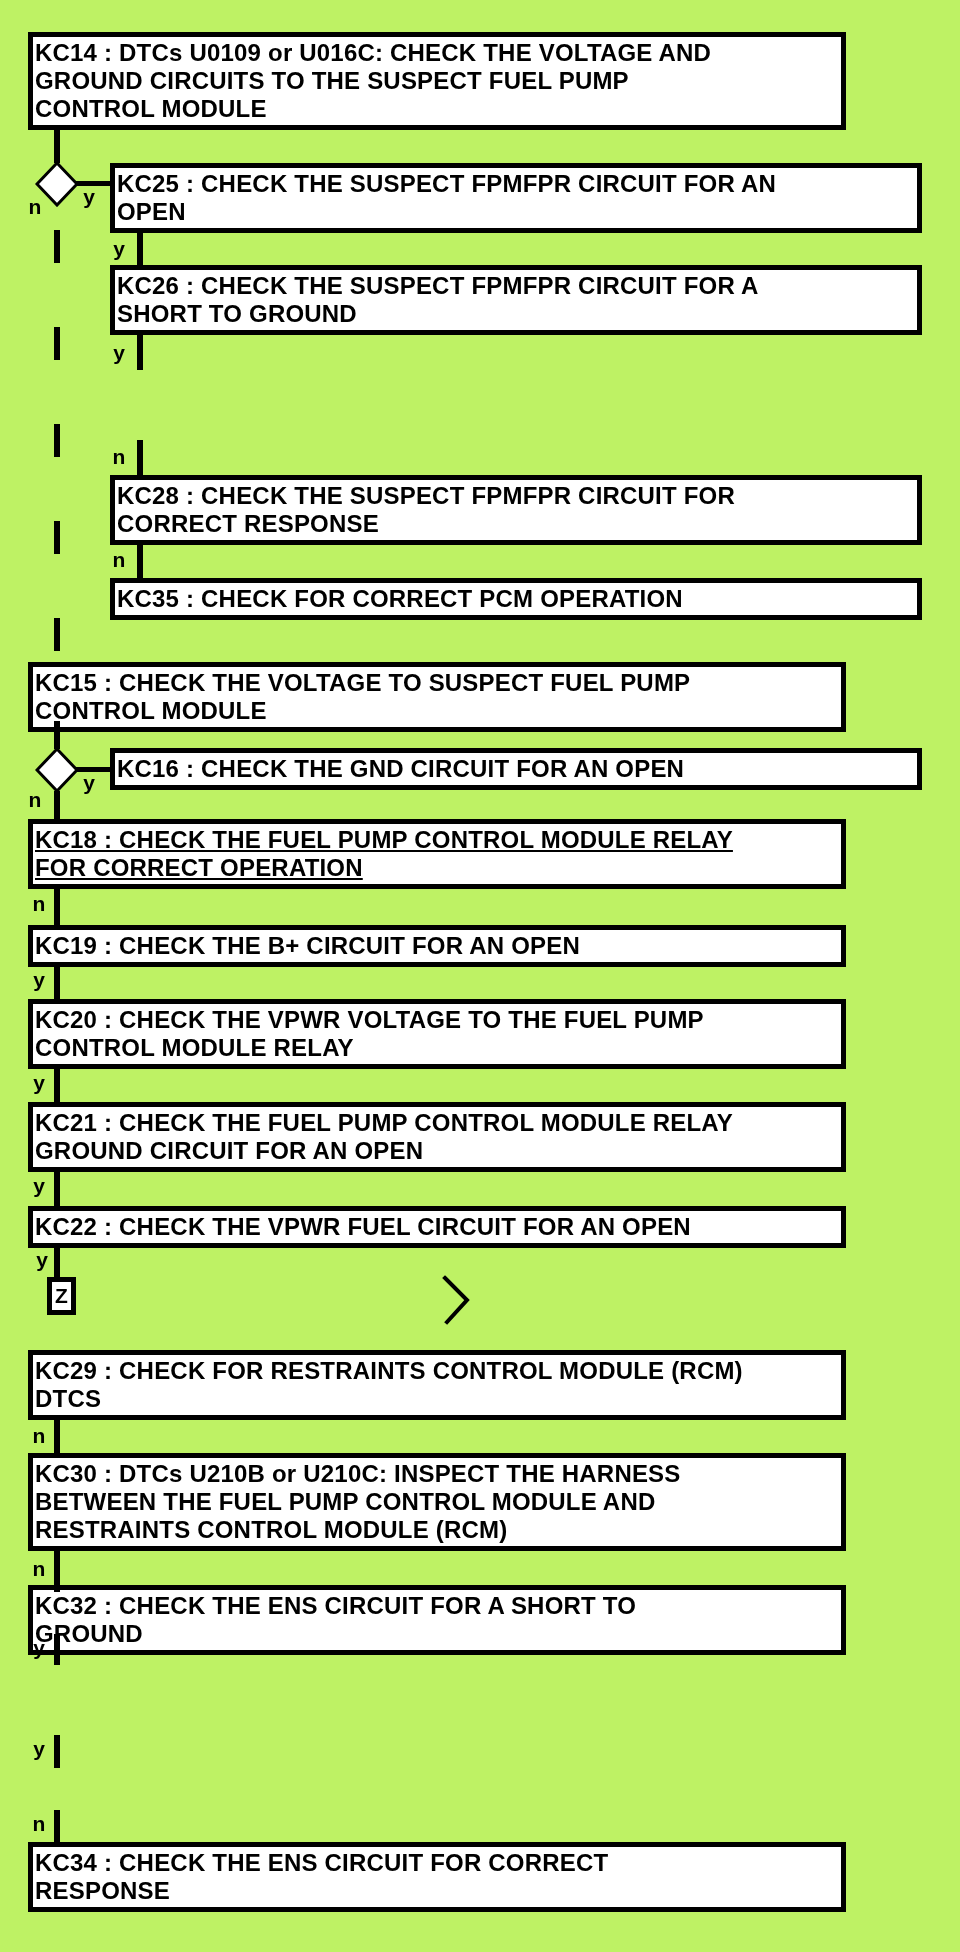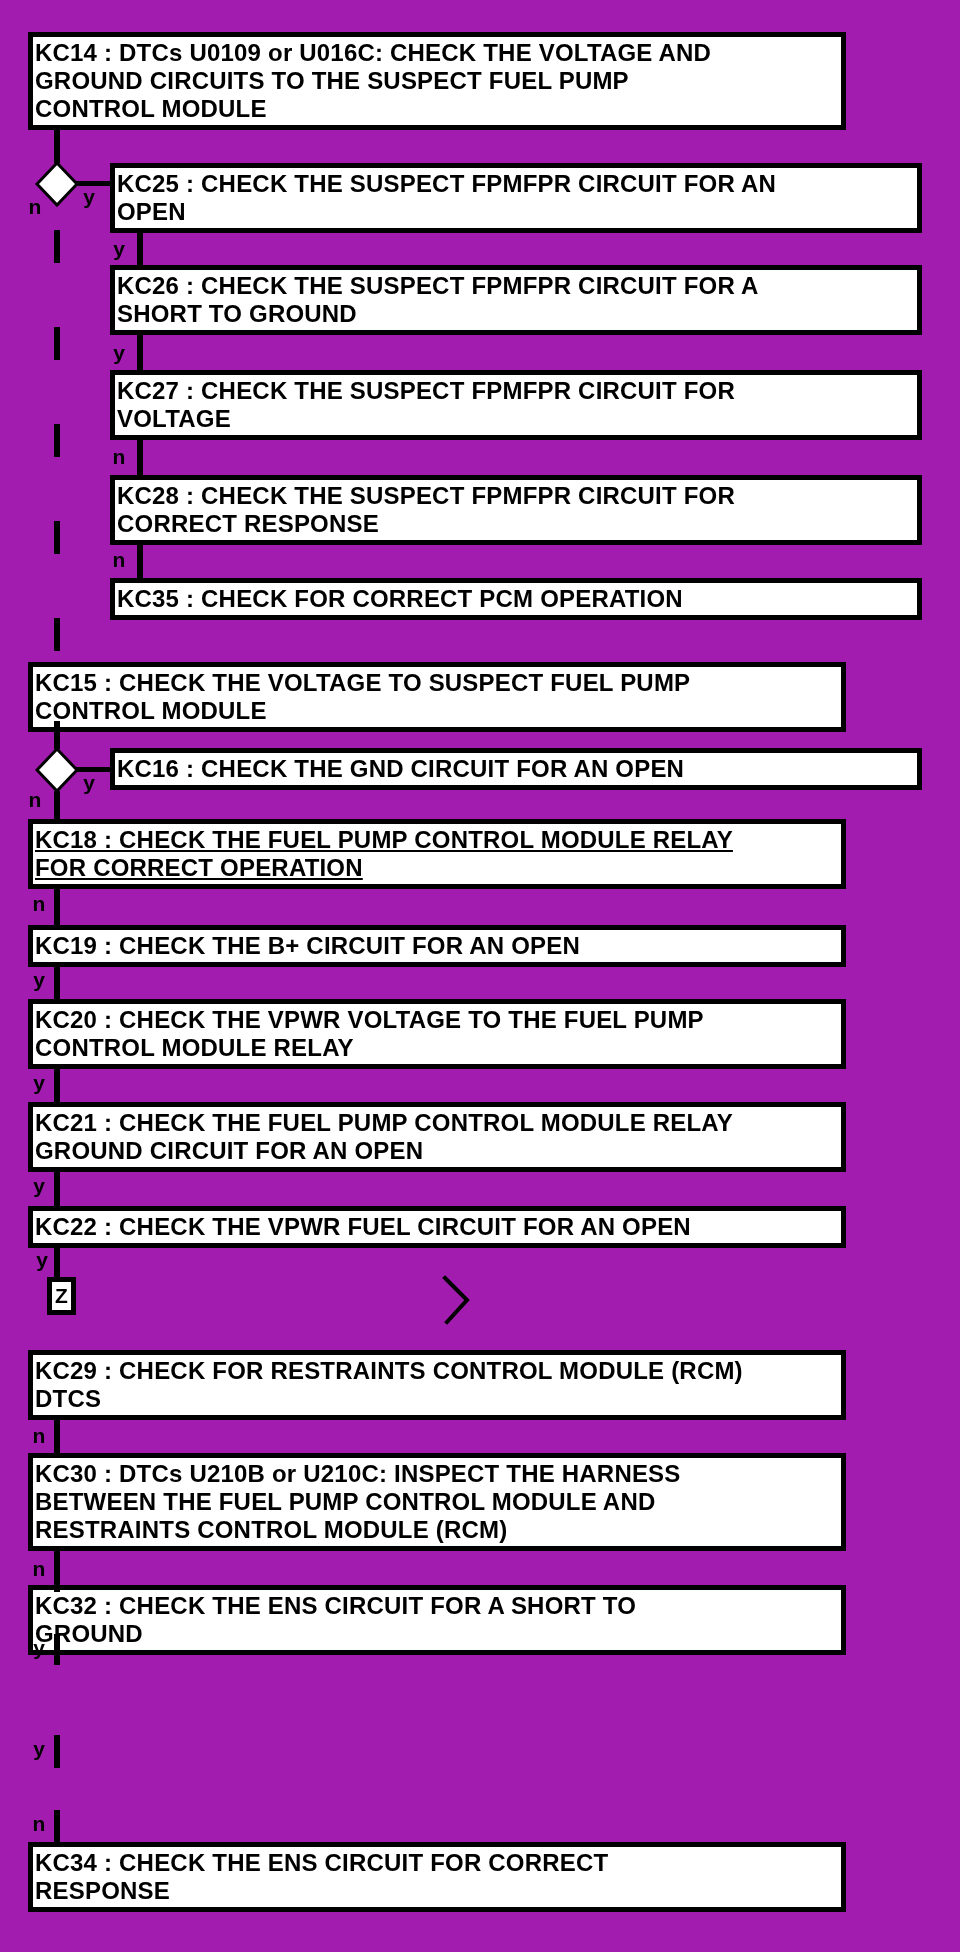--- a/index.html
+++ b/index.html
@@ -1,17 +1,17 @@
 <!DOCTYPE html>
 <html><head>
 <meta charset="utf-8">
 <style>
   html,body{margin:0;padding:0;background:#fff;}
   #canvas{
-    position:relative;width:960px;height:1952px;background:#a21caf;overflow:hidden;
+    position:relative;width:960px;height:1952px;background:#bef264;overflow:hidden;
     font-family:"Liberation Sans","DejaVu Sans",sans-serif;
   }
   .box{
     position:absolute;box-sizing:border-box;
     border:5px solid #000;background:#fff;color:#000;
     font-weight:bold;font-size:24px;line-height:28px;letter-spacing:0.2px;
     padding:2px 2px;white-space:pre;overflow:visible;
   }
   .main{left:28px;width:818px;}
   .indent{left:110px;width:812px;}
@@ -39,22 +39,20 @@
 
 <div id="canvas">
 
   <div class="box main" style="top:32px;">KC14 : DTCs U0109 or U016C: CHECK THE VOLTAGE AND
 GROUND CIRCUITS TO THE SUSPECT FUEL PUMP
 CONTROL MODULE</div>
   <div class="box indent" style="top:163px;">KC25 : CHECK THE SUSPECT FPMFPR CIRCUIT FOR AN
 OPEN</div>
   <div class="box indent" style="top:265px;">KC26 : CHECK THE SUSPECT FPMFPR CIRCUIT FOR A
 SHORT TO GROUND</div>
-  <div class="box indent" style="top:370px;">KC27 : CHECK THE SUSPECT FPMFPR CIRCUIT FOR
-VOLTAGE</div>
   <div class="box indent" style="top:475px;">KC28 : CHECK THE SUSPECT FPMFPR CIRCUIT FOR
 CORRECT RESPONSE</div>
   <div class="box indent" style="top:578px;">KC35 : CHECK FOR CORRECT PCM OPERATION</div>
   <div class="box main" style="top:662px;">KC15 : CHECK THE VOLTAGE TO SUSPECT FUEL PUMP
 CONTROL MODULE</div>
   <div class="box indent" style="top:748px;">KC16 : CHECK THE GND CIRCUIT FOR AN OPEN</div>
   <div class="box main" style="top:819px;text-decoration:underline;">KC18 : CHECK THE FUEL PUMP CONTROL MODULE RELAY
 FOR CORRECT OPERATION</div>
   <div class="box main" style="top:925px;">KC19 : CHECK THE B+ CIRCUIT FOR AN OPEN</div>
   <div class="box main" style="top:999px;">KC20 : CHECK THE VPWR VOLTAGE TO THE FUEL PUMP

